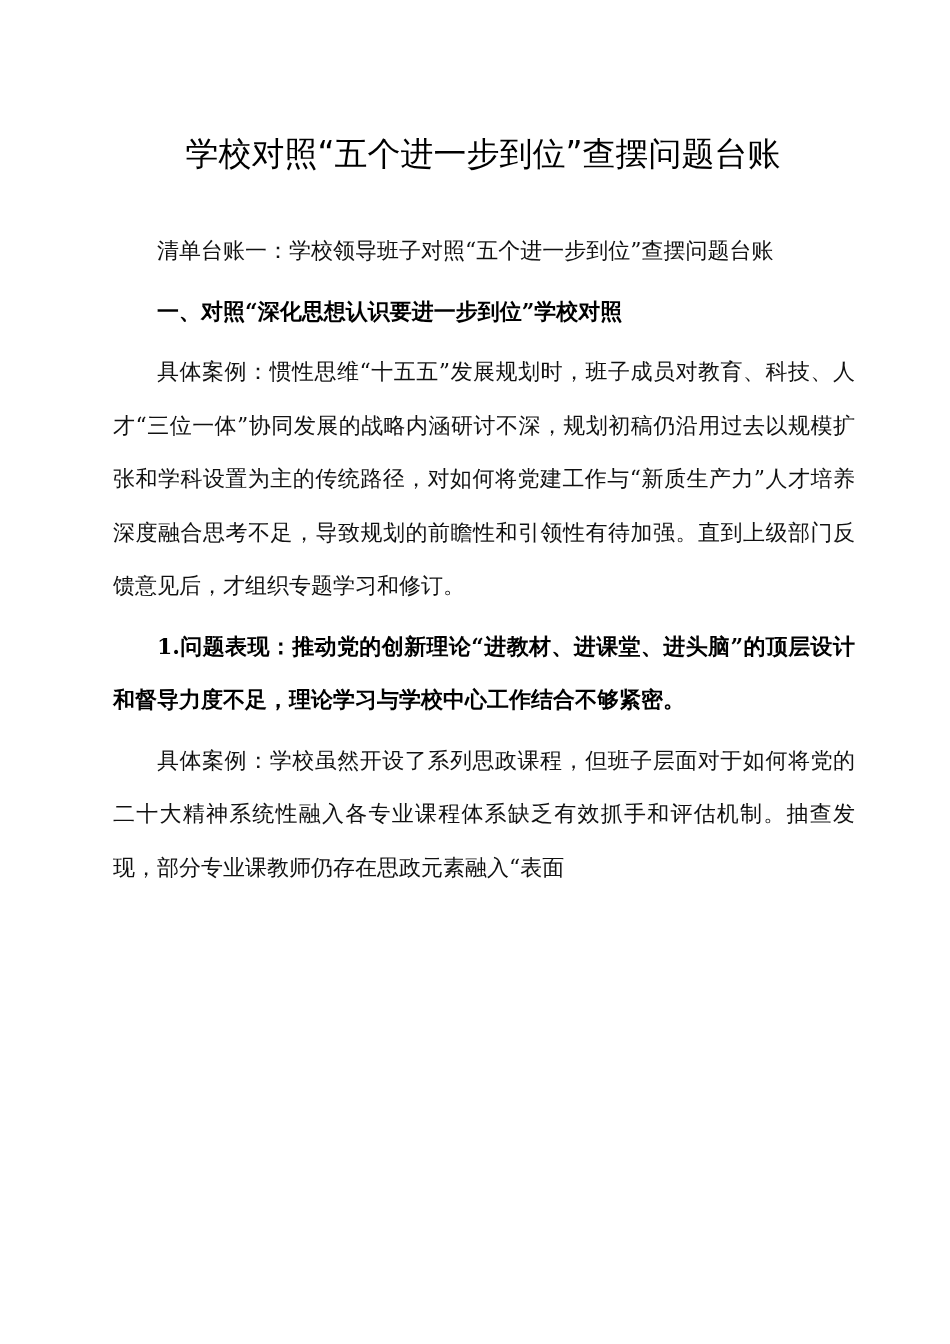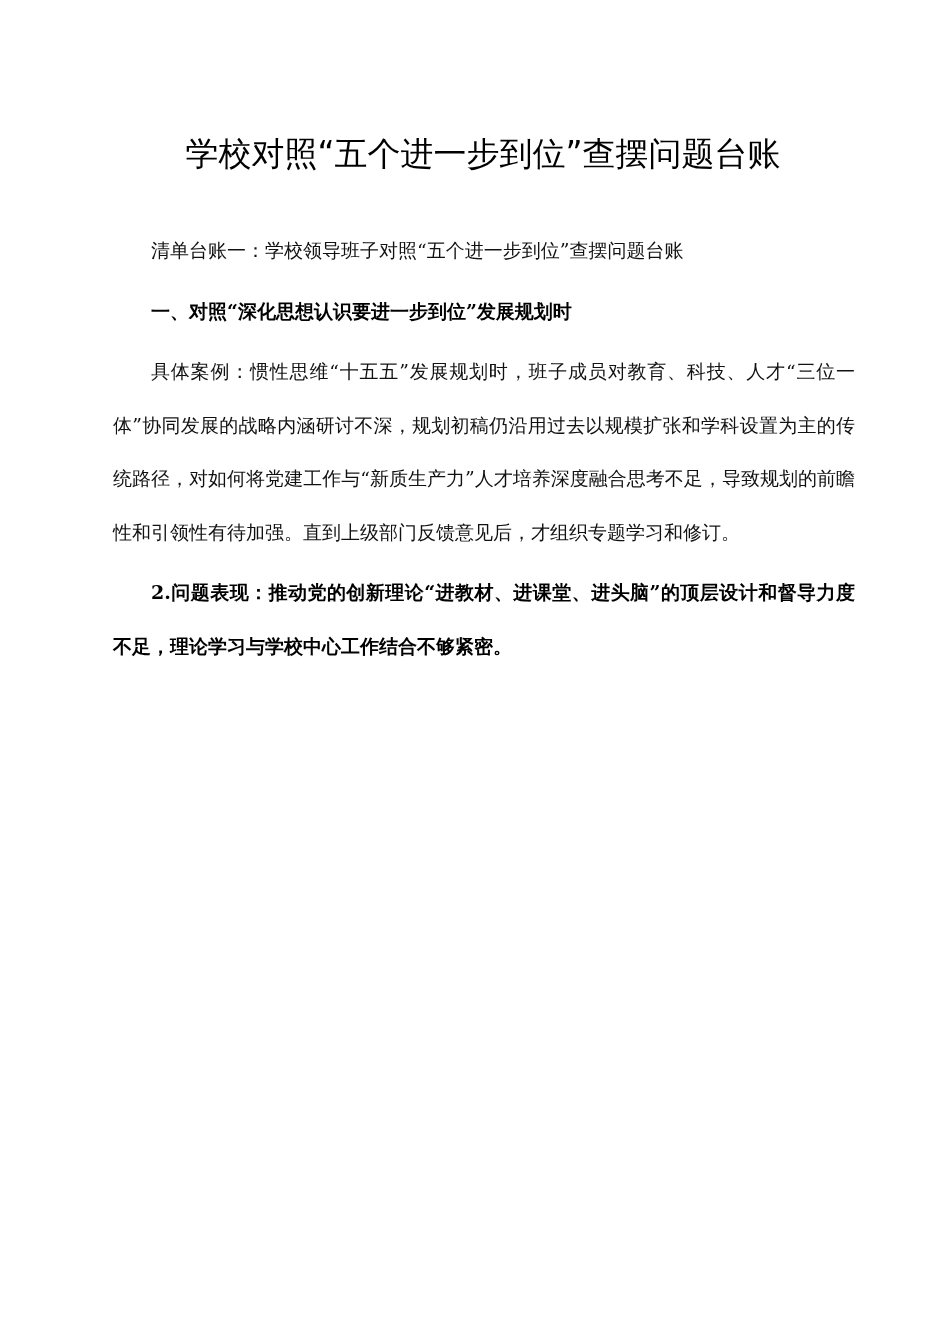--- a/index.html
+++ b/index.html
@@ -9,32 +9,33 @@
       color: #111;
       margin-left: 8px;
     }
     .title {
       position: absolute; left: 0; top: 128px; width: 950px; text-align: center;
       font-family: "DejaVu Sans", sans-serif; font-size: 33px; line-height: 52px;
       letter-spacing: 0px; color: #000;
     }
     .body {
       position: absolute; left: 105px; top: 224px; width: 742px;
-      font-family: "DejaVu Serif", serif; font-size: 19px; line-height: 53.5px;
+      font-family: "DejaVu Serif", serif; font-size: 22px; line-height: 53.5px;
       text-align: justify; text-justify: inter-character; color: #111;
     }
     .para { margin: 0; text-indent: 2em; }
     .para.gap { margin-top: 7px; }
     .bold { font-weight: bold; color: #000; }
   </style>
 </head>
 <body>
 
 <div class="page">
   <div class="title">学校对照“五个进一步到位”查摆问题台账</div>
 
   <div class="body">
     <p class="para">清单台账一：学校领导班子对照“五个进一步到位”查摆问题台账</p>
-    <p class="para gap bold">一、对照“深化思想认识要进一步到位”发展规划时</p>
+    <p class="para gap bold">一、对照“深化思想认识要进一步到位”学校对照</p>
     <p class="para gap">具体案例：惯性思维“十五五”发展规划时，班子成员对教育、科技、人才“三位一体”协同发展的战略内涵研讨不深，规划初稿仍沿用过去以规模扩张和学科设置为主的传统路径，对如何将党建工作与“新质生产力”人才培养深度融合思考不足，导致规划的前瞻性和引领性有待加强。直到上级部门反馈意见后，才组织专题学习和修订。</p>
-    <p class="para gap bold">2.问题表现：推动党的创新理论“进教材、进课堂、进头脑”的顶层设计和督导力度不足，理论学习与学校中心工作结合不够紧密。</p>
+    <p class="para gap bold">1.问题表现：推动党的创新理论“进教材、进课堂、进头脑”的顶层设计和督导力度不足，理论学习与学校中心工作结合不够紧密。</p>
+    <p class="para gap">具体案例：学校虽然开设了系列思政课程，但班子层面对于如何将党的二十大精神系统性融入各专业课程体系缺乏有效抓手和评估机制。抽查发现，部分专业课教师仍存在思政元素融入“表面</p>
   </div>
 </div>
 
 </body></html>

